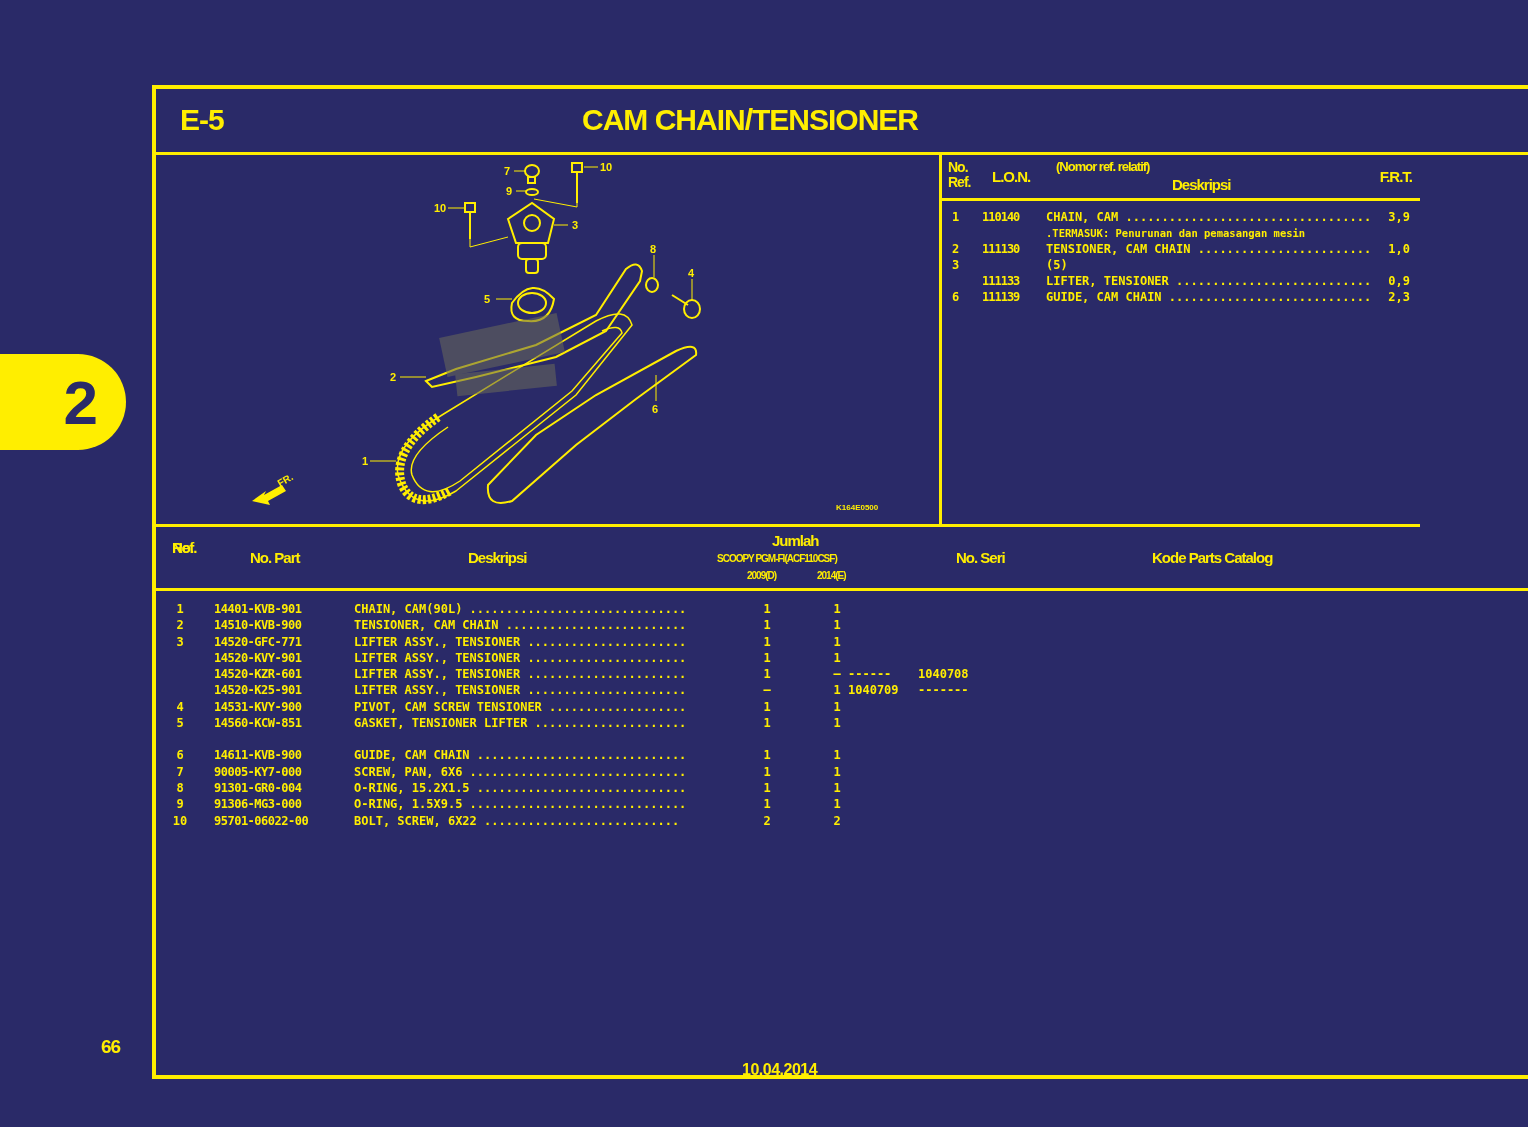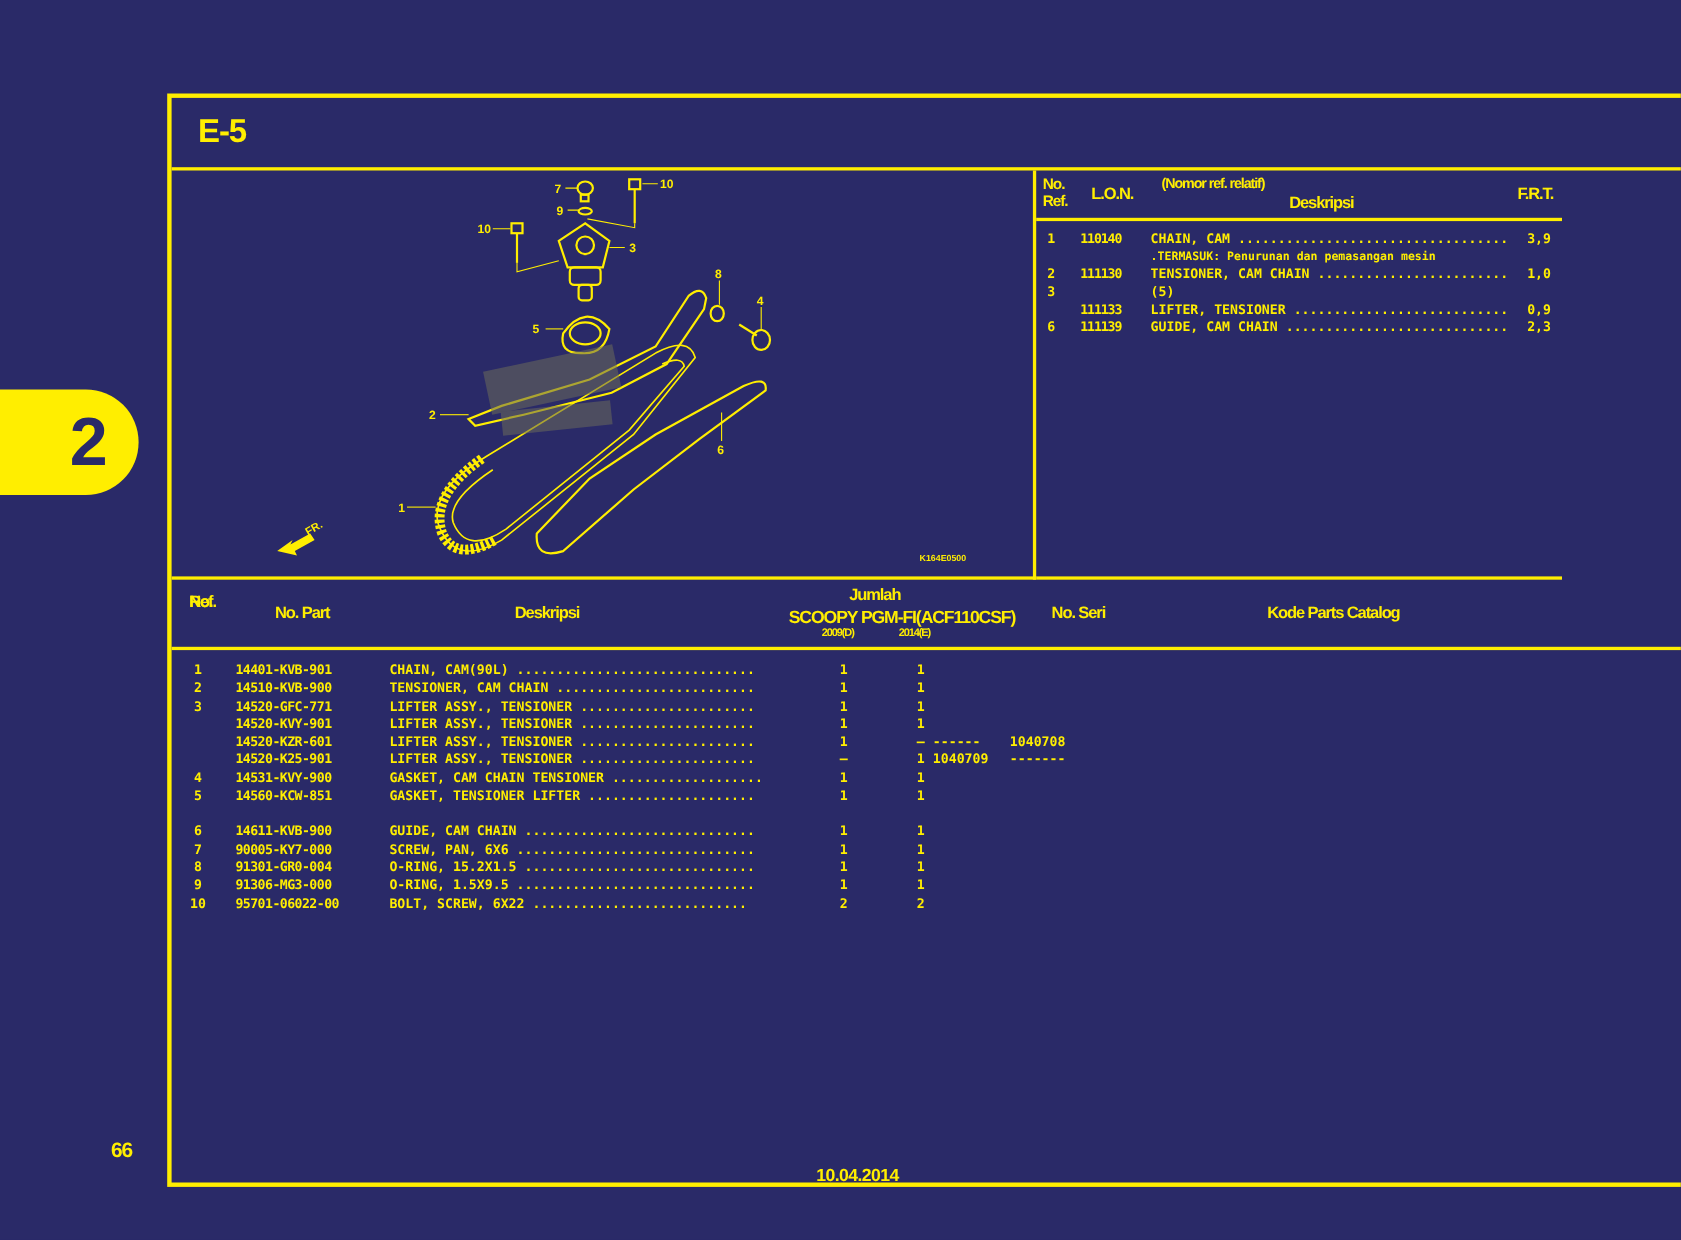--- a/index.html
+++ b/index.html
@@ -41,21 +41,21 @@
   .frt-row .c-lon { position: absolute; left: 40px; letter-spacing: -1px; }
   .frt-row .c-desc { position: absolute; left: 104px; width: 330px; overflow: hidden; }
   .frt-row .c-val { position: absolute; right: 10px; }
 
   .parts-head { position: absolute; left: 0; top: 438px; width: 100%; height: 64px; border-bottom: 3px solid #ffee00; font-weight: bold; letter-spacing: -1px; }
   .parts-head div { position: absolute; }
   .ph-noref { left: 16px; top: 12px; font-size: 15px; line-height: 17px; }
   .ph-part { left: 94px; top: 22px; font-size: 15px; }
   .ph-desc { left: 312px; top: 22px; font-size: 15px; }
   .ph-jml { left: 616px; top: 5px; font-size: 15px; }
-  .ph-model { left: 561px; top: 26px; font-size: 16px; }
+  .ph-model { left: 561px; top: 26px; font-size: 10px; }
   .ph-y1 { left: 591px; top: 43px; font-size: 10px; }
   .ph-y2 { left: 661px; top: 43px; font-size: 10px; }
   .ph-seri { left: 800px; top: 22px; font-size: 15px; }
   .ph-kode { left: 996px; top: 22px; font-size: 15px; }
 
   .parts-rows { position: absolute; left: 0; top: 513px; width: 100%; font-family: "DejaVu Sans Mono", monospace; font-weight: bold; font-size: 12px; }
   .prow { position: relative; height: 16.3px; white-space: nowrap; }
   .prow.gap { margin-top: 16px; }
   .prow span { position: absolute; top: 0; }
   .p-ref { left: 14px; width: 20px; text-align: center; }
@@ -71,20 +71,21 @@
 
 <div class="chapter-tab">
   <span>2</span>
 </div>
 <div class="page-num">66</div>
 <div class="date">10.04.2014</div>
 
 <div class="frame">
   <div class="title-bar">
     <div class="sec-code">E-5</div>
+    <div class="sec-title">CAM CHAIN/TENSIONER</div>
   </div>
 
   <div class="diagram">
     <svg width="786" height="372" viewBox="0 0 786 372">
       <g fill="none" stroke="#ffee00" stroke-width="2">
 
         <ellipse cx="376" cy="16" rx="7" ry="6"></ellipse>
         <rect x="372" y="22" width="7" height="6"></rect>
 
         <rect x="416" y="8" width="10" height="9"></rect>
@@ -278,21 +279,21 @@
       <span class="p-num">14520-K25-901</span>
       <span class="p-desc">LIFTER ASSY., TENSIONER ......................</span>
       <span class="p-q1">–</span>
       <span class="p-q2">1</span>
       <span class="p-s1">1040709</span>
       <span class="p-s2">-------</span>
     </div>
     <div class="prow">
       <span class="p-ref">4</span>
       <span class="p-num">14531-KVY-900</span>
-      <span class="p-desc">GASKET, CAM CHAIN TENSIONER ...................</span>
+      <span class="p-desc">PIVOT, CAM SCREW TENSIONER ...................</span>
       <span class="p-q1">1</span>
       <span class="p-q2">1</span>
       <span class="p-s1"></span>
       <span class="p-s2"></span>
     </div>
     <div class="prow">
       <span class="p-ref">5</span>
       <span class="p-num">14560-KCW-851</span>
       <span class="p-desc">GASKET, TENSIONER LIFTER .....................</span>
       <span class="p-q1">1</span>

